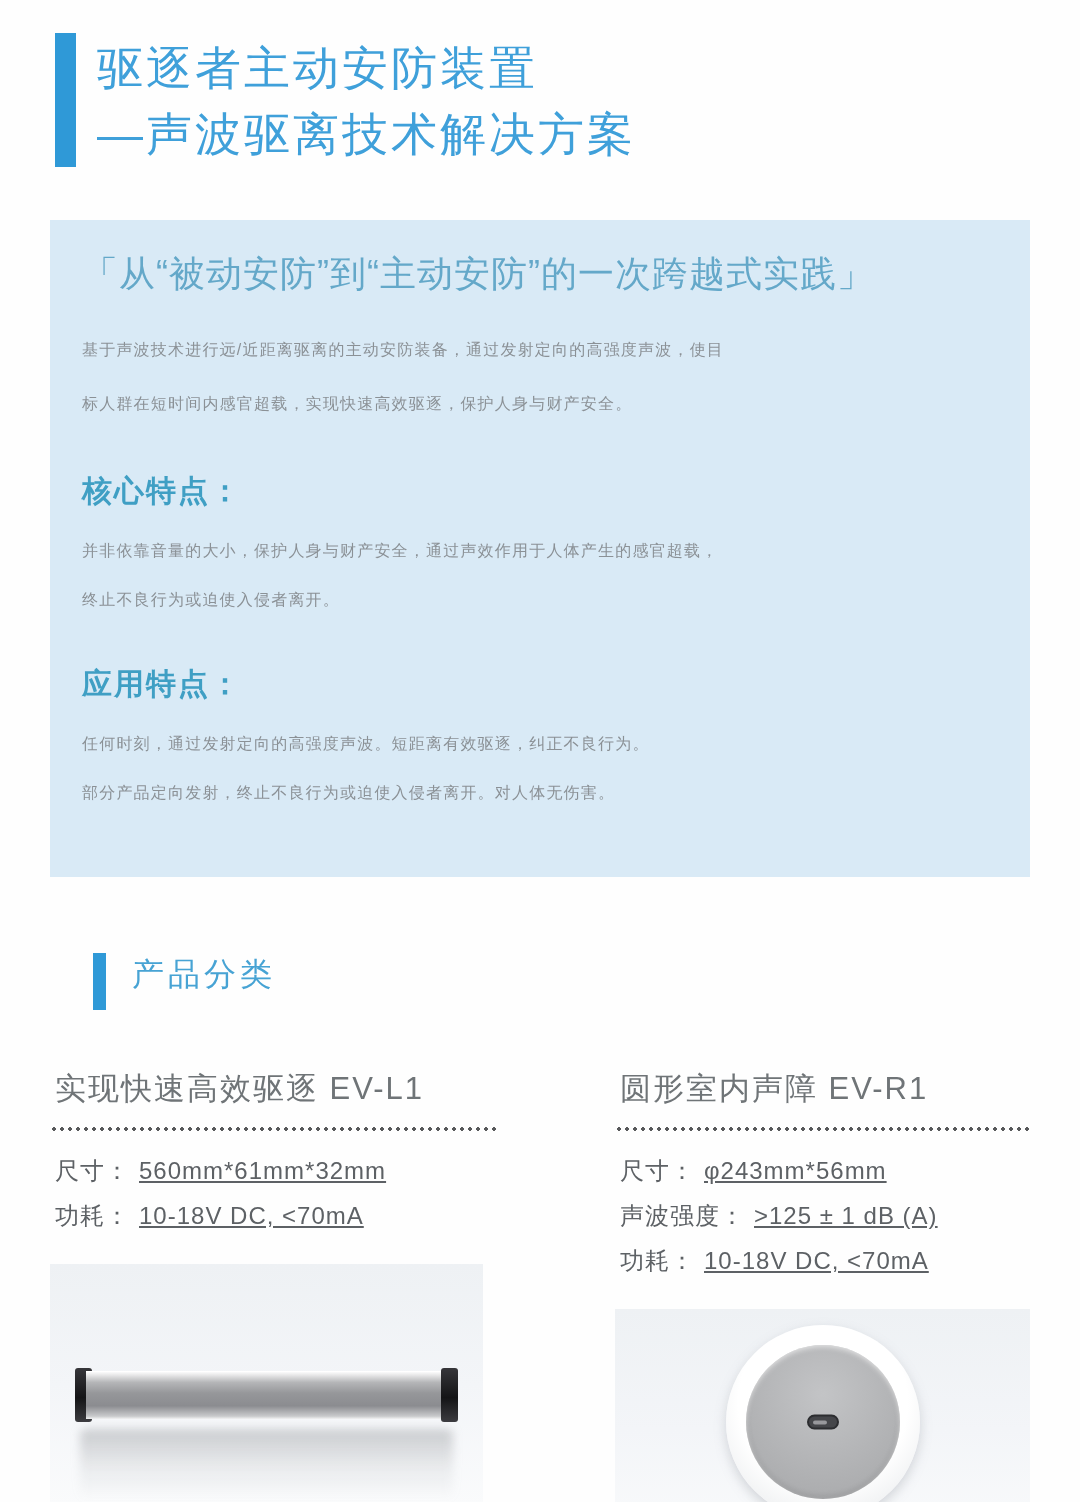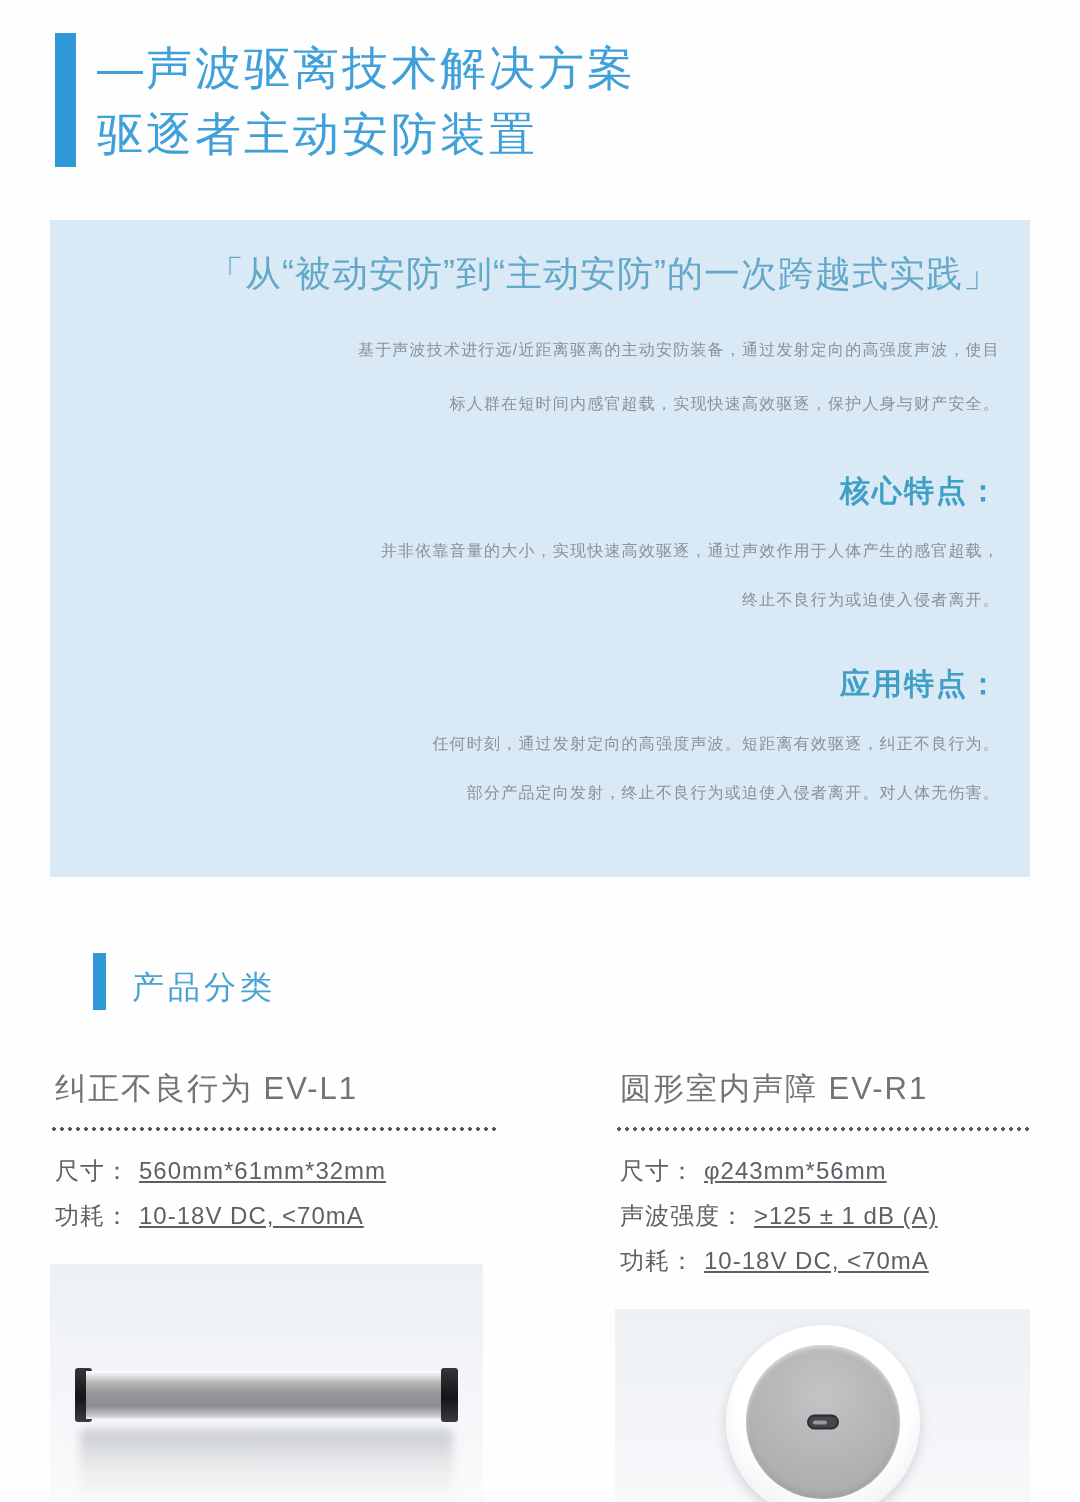--- a/index.html
+++ b/index.html
@@ -8,29 +8,29 @@
   .page { position:relative; width:1080px; height:1502px; background:#fefefe; overflow:hidden; }
 
   
   .doc-header { display:flex; align-items:stretch; margin:33px 50px 0 55px; }
   .accent-bar { background:#2f99d7; flex:none; }
   .accent-bar.tall { width:21px; margin-right:21px; }
   .doc-title { font-size:46px; line-height:66px; font-weight:500; color:#3fa0da; letter-spacing:3px; padding-top:2px; }
   .doc-title .line { display:block; white-space:nowrap; }
 
   
-  .intro-panel { margin:53px 50px 0 50px; width:980px; background:#d9eaf6; padding:24px 30px 60px 32px; overflow:hidden;text-align:right; }
+  .intro-panel { margin:53px 50px 0 50px; width:980px; background:#d9eaf6; padding:24px 30px 60px 32px; overflow:hidden; }
   .quote { color:#64a8c9; font-size:36px; font-weight:400; letter-spacing:1px; margin:6px 0 0 0; white-space:nowrap; }
   .body-text { color:#8b9196; font-size:16px; letter-spacing:1.2px; line-height:54px; white-space:nowrap; }
   .desc-block { margin-top:24px; }
   .panel-heading { color:#3f9fc4; font-size:30px; font-weight:700; letter-spacing:2px; margin:40px 0 14px 0; }
   .feature-block .body-text { line-height:49px; }
 
   
-  .section-header { display:flex; align-items:flex-end; margin:76px 50px 0 53px;padding-left:40px; }
+  .section-header { display:flex; align-items:flex-start; margin:76px 50px 0 53px;padding-left:40px; }
   .accent-bar.small { width:13px; height:57px; margin-right:26px; }
   .section-title { font-size:32px; font-weight:400; color:#47a3d4; letter-spacing:4px; }
 
   .product-grid { display:grid; grid-template-columns:450px 415px; column-gap:115px; margin:58px 50px 0 50px; }
   .product-name { font-size:31px; font-weight:400; color:#6f7477; letter-spacing:2px; white-space:nowrap; margin:0 0 16px 5px; }
   .dotted-rule { height:6px; background-image:radial-gradient(circle,#57585a 1.6px,transparent 1.9px); background-size:8px 6px; background-repeat:repeat-x; background-position:0 50%; }
   .spec-list { margin:16px 0 0 5px; }
   .spec-line { font-size:24px; color:#5d6165; letter-spacing:1px; line-height:45px; white-space:nowrap; }
   .spec-value { margin-left:9px;text-decoration:underline; }
 
@@ -67,55 +67,55 @@
                          border-radius:3px; background:rgba(220,221,224,0.55); }
 </style>
 </head>
 <body>
 
 <div class="page">
 
   <header class="doc-header">
     <div class="accent-bar tall"></div>
     <h1 class="doc-title">
+      <span class="line">驱逐者主动安防装置</span>
       <span class="line">—声波驱离技术解决方案</span>
-      <span class="line">驱逐者主动安防装置</span>
     </h1>
   </header>
 
   <section class="intro-panel">
     <p class="quote">「从“被动安防”到“主动安防”的一次跨越式实践」</p>
 
     <div class="desc-block">
       <p class="body-text">基于声波技术进行远/近距离驱离的主动安防装备，通过发射定向的高强度声波，使目</p>
       <p class="body-text">标人群在短时间内感官超载，实现快速高效驱逐，保护人身与财产安全。</p>
     </div>
 
     <div class="feature-block">
       <h2 class="panel-heading">核心特点：</h2>
-      <p class="body-text">并非依靠音量的大小，实现快速高效驱逐，通过声效作用于人体产生的感官超载，</p>
+      <p class="body-text">并非依靠音量的大小，保护人身与财产安全，通过声效作用于人体产生的感官超载，</p>
       <p class="body-text">终止不良行为或迫使入侵者离开。</p>
     </div>
 
     <div class="feature-block">
       <h2 class="panel-heading">应用特点：</h2>
       <p class="body-text">任何时刻，通过发射定向的高强度声波。短距离有效驱逐，纠正不良行为。</p>
       <p class="body-text">部分产品定向发射，终止不良行为或迫使入侵者离开。对人体无伤害。</p>
     </div>
   </section>
 
   <div class="section-header">
     <div class="accent-bar small"></div>
     <h2 class="section-title">产品分类</h2>
   </div>
 
   <div class="product-grid">
 
     <article class="product-card">
-      <h3 class="product-name">纠正不良行为 EV-L1</h3>
+      <h3 class="product-name">实现快速高效驱逐 EV-L1</h3>
       <div class="dotted-rule"></div>
       <div class="spec-list">
         <div class="spec-line">
           <span class="spec-label">尺寸：</span><span class="spec-value">560mm*61mm*32mm</span>
         </div>
         <div class="spec-line">
           <span class="spec-label">功耗：</span><span class="spec-value">10-18V DC, &lt;70mA</span>
         </div>
       </div>
       <div class="product-image left-box">

